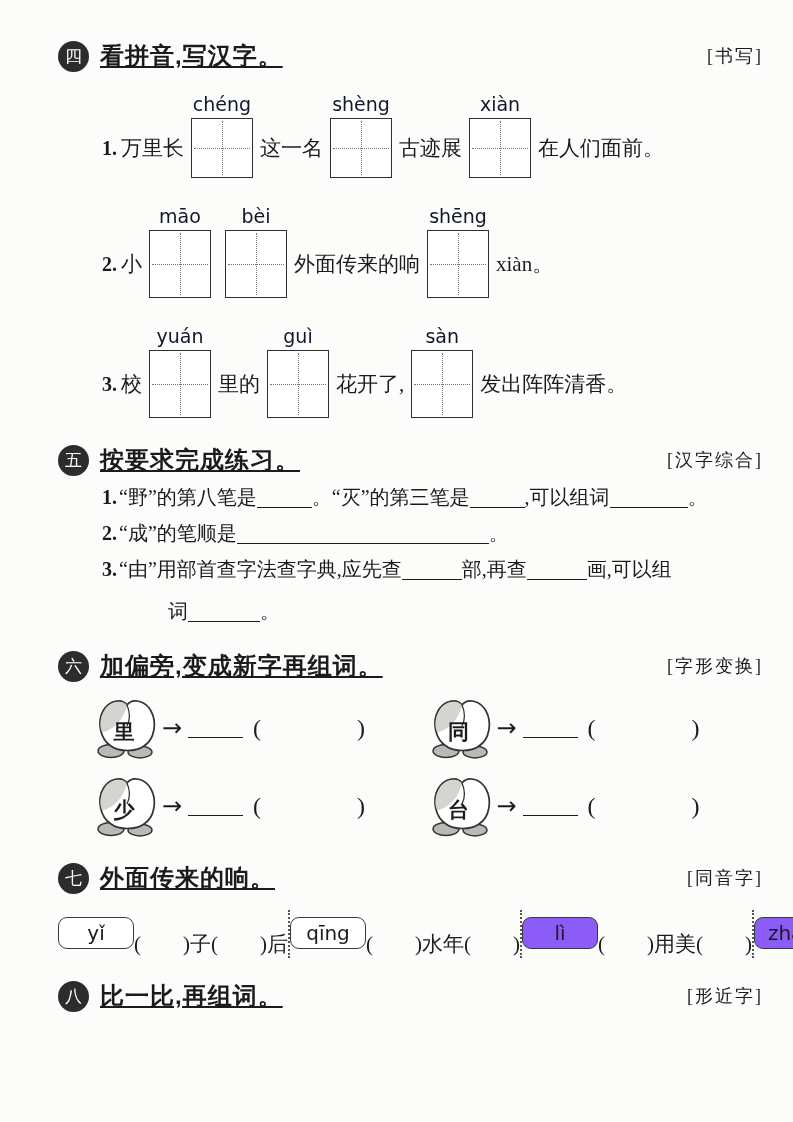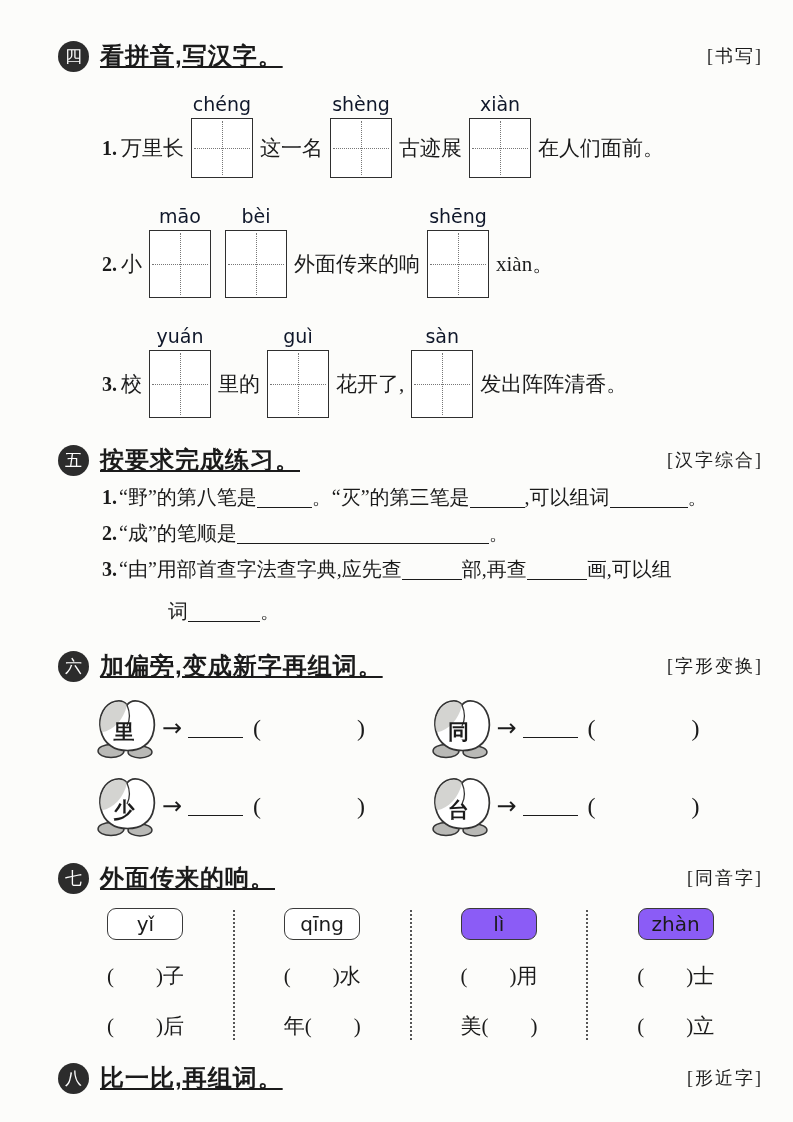--- a/index.html
+++ b/index.html
@@ -42,21 +42,21 @@
   .s6item { display:flex; align-items:center; width:340px; }
   .peach { position:relative; width:66px; height:64px; flex:0 0 auto; }
   .peach .char { position:absolute; left:0; right:6px; top:22px; text-align:center; font-size:21px; font-weight:bold; }
   .arrow { font-size:24px; margin:0 6px 0 2px; font-family:"DejaVu Sans",sans-serif; }
   .s6 .paren, .bigparen { font-size:24px; }
   .pgap-wide { display:inline-block; width:96px; }
   .s6blank { margin-right:10px; }
 
   
   .s7grid { display:flex; margin-top:14px; align-items:stretch; }
-  .s7col { flex:1; display:flex; flex-direction:column; align-items:center; }
+  .s7col { flex:1; display:flex; flex-direction:row; align-items:center; }
   .s7sep { width:0; border-left:2.2px dotted #555; margin:2px 0 0 0; }
   .chip { border:1.6px solid #3a3a3a; border-radius:9px; padding:3px 0; width:76px; text-align:center;
           font-size:20px; font-family:"DejaVu Sans","Liberation Sans",sans-serif; background:#fff; }
   .chip.shaded { background:#8b5cf6; }
   .s7cell { font-size:21px; margin-top:22px; white-space:nowrap; align-self:center; }
   .pgap { display:inline-block; width:42px; }
 </style>
 </head>
 <body>
 

